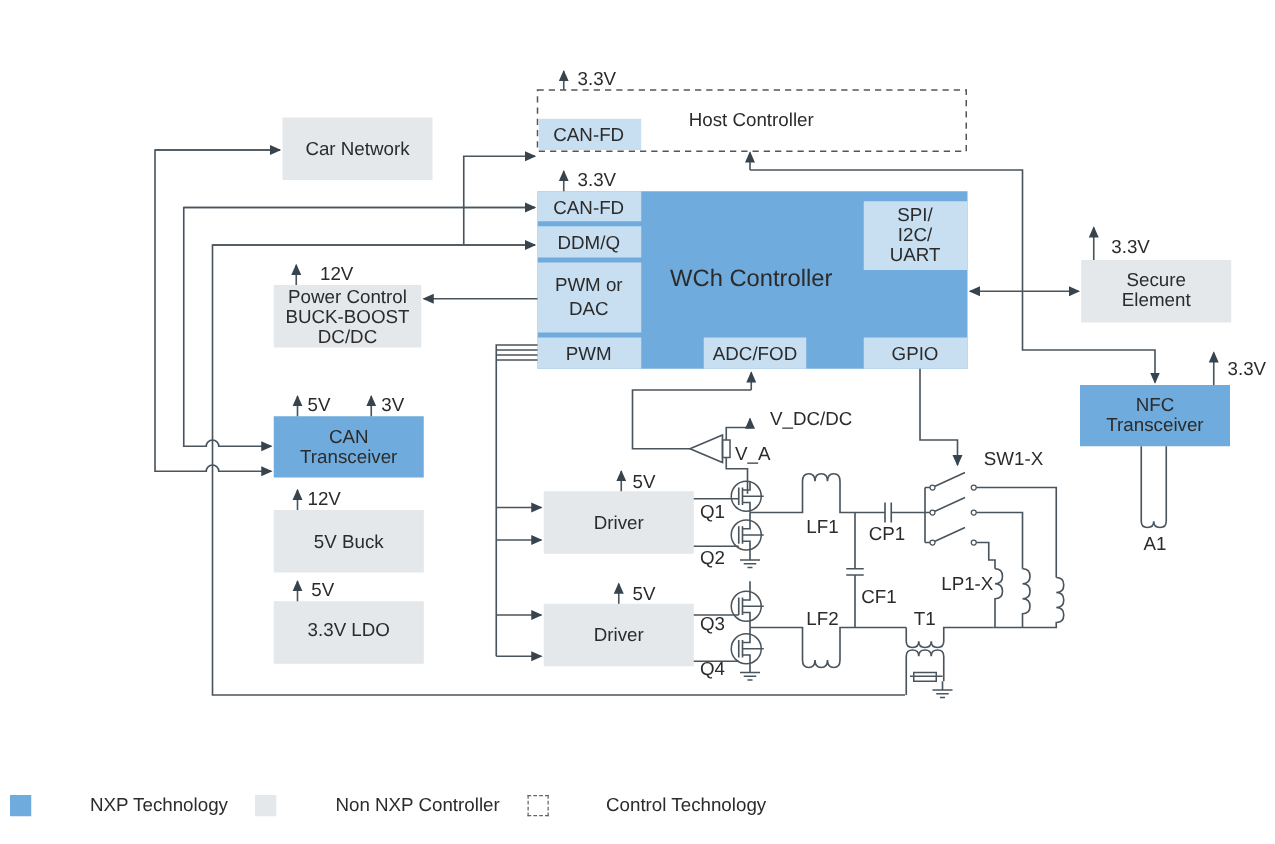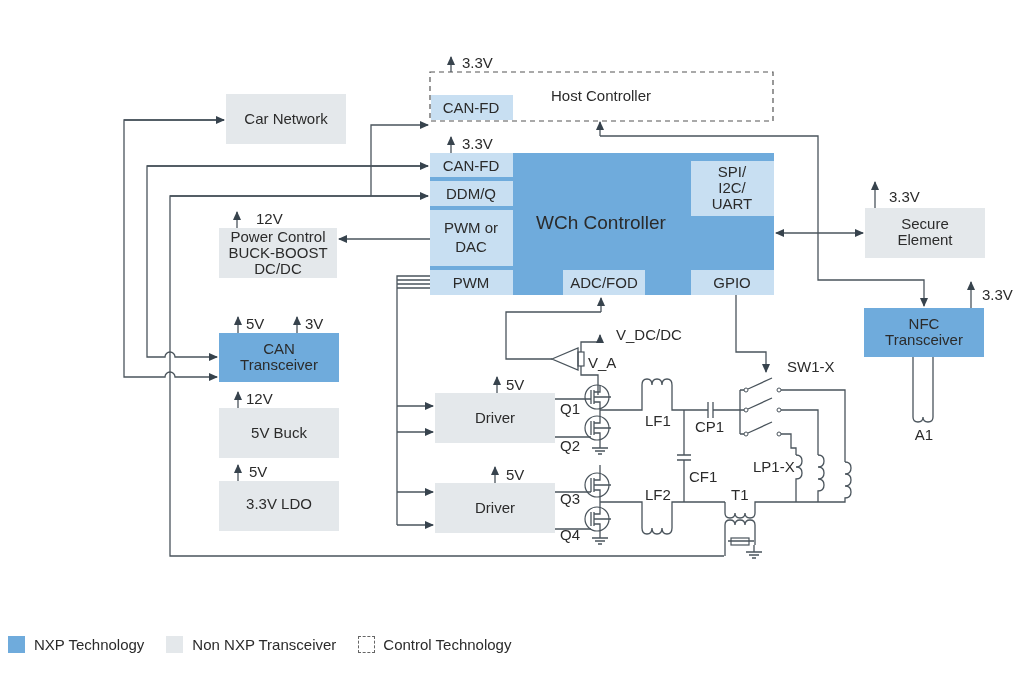--- a/index.html
+++ b/index.html
@@ -7,21 +7,21 @@
   svg{position:absolute;left:0;top:0;}
   .nxp{fill:#6fabdc;}
   .light{fill:#c8dff2;}
   .non{fill:#e4e8eb;}
   .ln{stroke:#4a545c;stroke-width:1.3;fill:none;}
   .txt{font-family:"Liberation Sans",sans-serif;fill:#2b2b2b;font-size:15px;}
   .big{font-size:19px;}
   .arr{fill:#37434d;}
   .legend{position:absolute;top:636px;left:8px;display:flex;align-items:center;font-size:15px;color:#2b2b2b;}
   .sw{width:17px;height:17px;display:inline-block;margin-right:9px;}
-  .li{display:flex;align-items:flex-end;margin-right:22px;}
+  .li{display:flex;align-items:flex-end;margin-right:22px;gap:38px;}
 </style>
 </head>
 <body>
 
 <svg width="1020" height="675">
   <defs>
     <marker id="ah" markerWidth="10" markerHeight="10" refX="8" refY="5" orient="auto" markerUnits="userSpaceOnUse">
       <path d="M0,1 L9,5 L0,9 Z" class="arr"></path>
     </marker>
   </defs>
@@ -226,19 +226,19 @@
   </g>
 </svg>
 
 <div class="legend">
   <div class="li">
     <span class="sw" style="background:#6fabdc"></span>
     <span>NXP Technology</span>
   </div>
   <div class="li">
     <span class="sw" style="background:#e4e8eb"></span>
-    <span>Non NXP Transceiver</span>
+    <span>Non NXP Controller</span>
   </div>
   <div class="li">
     <span class="sw" style="border:1px dashed #666;width:15px;height:15px;margin-right:8px"></span>
     <span>Control Technology</span>
   </div>
 </div>
 
 </body></html>

